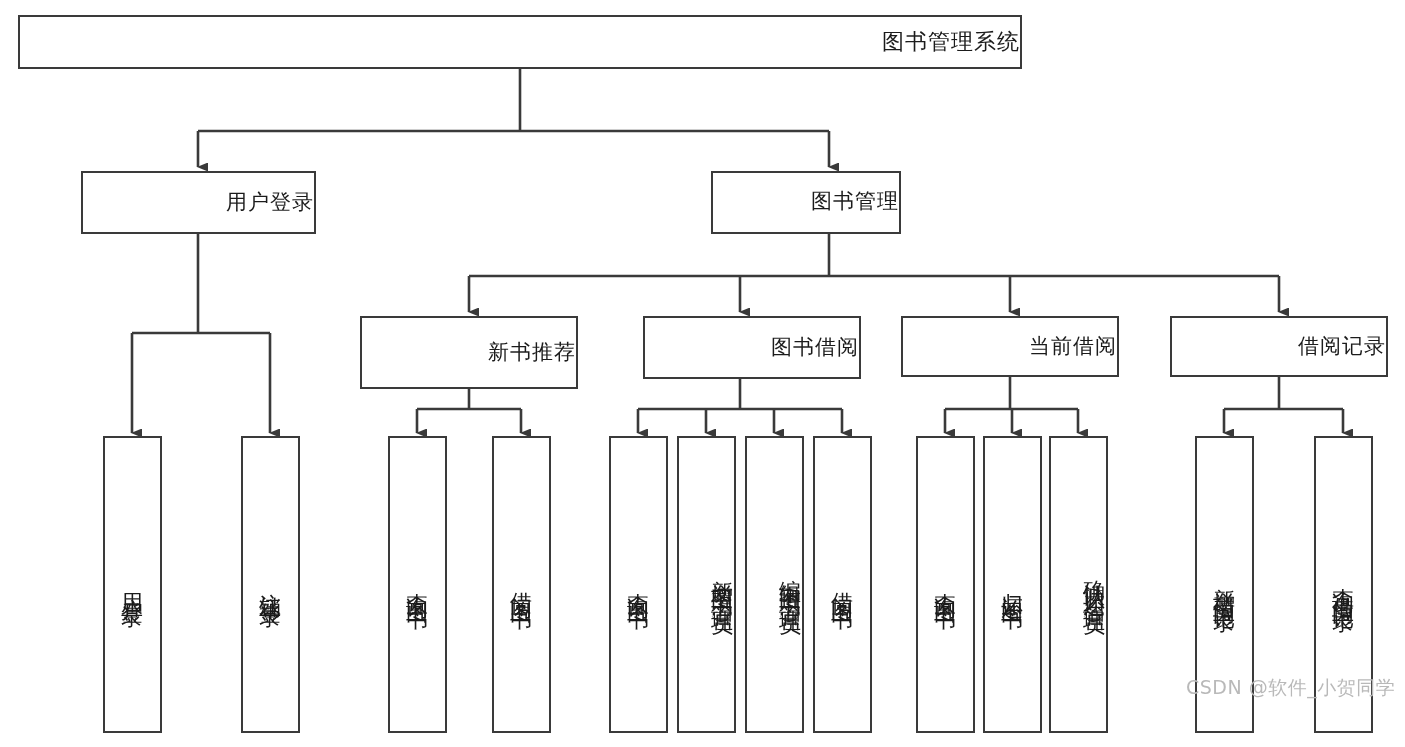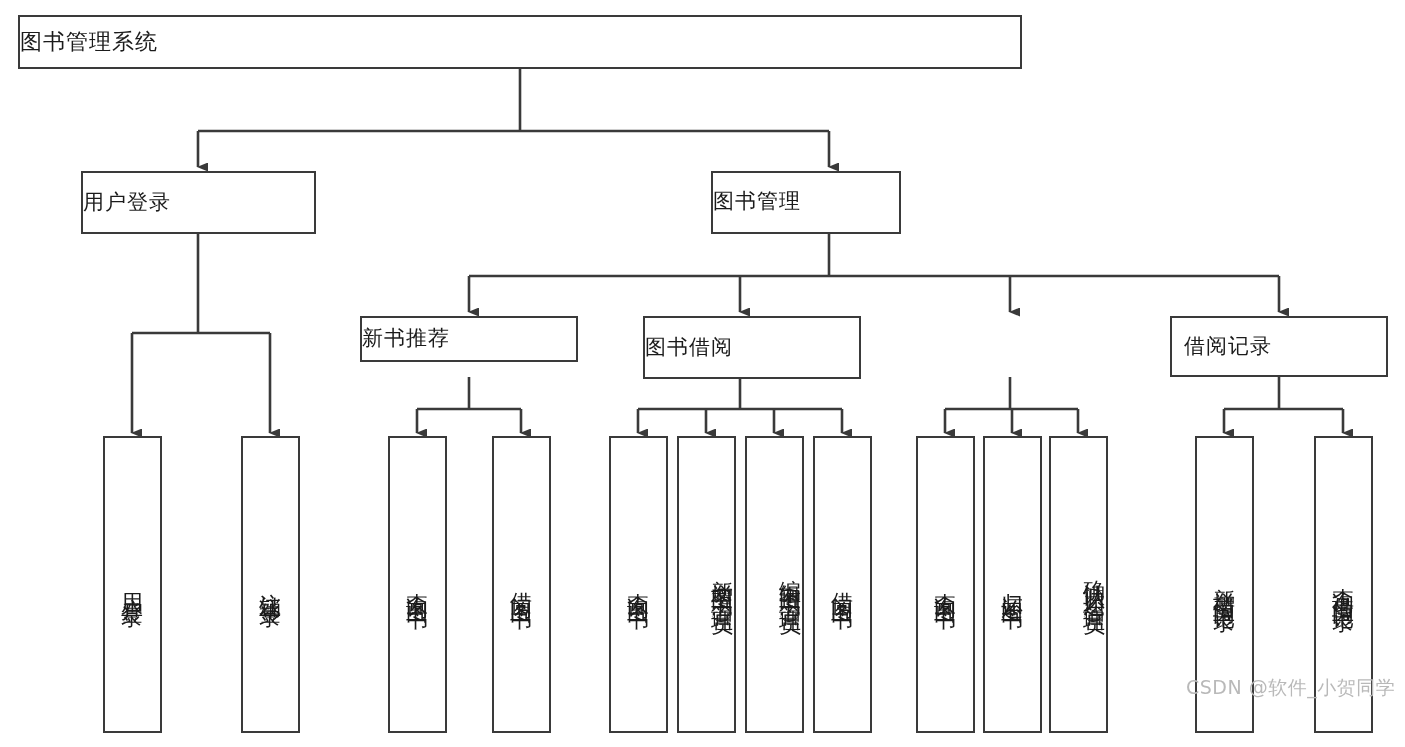--- a/index.html
+++ b/index.html
@@ -26,21 +26,21 @@
     height: 747px;
   }
   .node {
     position: absolute;
     box-sizing: border-box;
     border: 2px solid #3a3a3a;
     background: #ffffff;
     color: #1b1b1b;
     display: flex;
     align-items: center;
-    justify-content: flex-start;
+    justify-content: flex-end;
     z-index: 2;
   }
   .node-h {
     font-size: 21px;
     letter-spacing: 1px;
     line-height: 1.1;
   }
   .node-root {
     font-size: 22px;
   }
@@ -128,25 +128,28 @@
     <span>图书管理系统</span>
   </div>
 
   <div class="node node-h" style="left:81px; top:171px; width:235px; height:63px;">
     <span>用户登录</span>
   </div>
   <div class="node node-h" style="left:711px; top:171px; width:190px; height:63px;font-family:Liberation Mono, monospace;">
     <span>图书管理</span>
   </div>
 
-  <div class="node node-h" style="left:360px; top:316px; width:218px; height:46px;">
+  <div class="node node-h" style="left:360px; top:316px; width:218px; height:73px;">
     <span>新书推荐</span>
   </div>
   <div class="node node-h" style="left:643px; top:316px; width:218px; height:63px;">
     <span>图书借阅</span>
+  </div>
+  <div class="node node-h" style="left:901px; top:316px; width:218px; height:61px;">
+    <span>当前借阅</span>
   </div>
   <div class="node node-h" style="left:1170px; top:316px; width:218px; height:61px;padding-left:12px;">
     <span>借阅记录</span>
   </div>
 
   <div class="node node-leaf" style="left:103px; top:436px; width:59px; height:297px;">
     <span>用户登录</span>
   </div>
   <div class="node node-leaf" style="left:241px; top:436px; width:59px; height:297px;">
     <span>注销登录</span>

